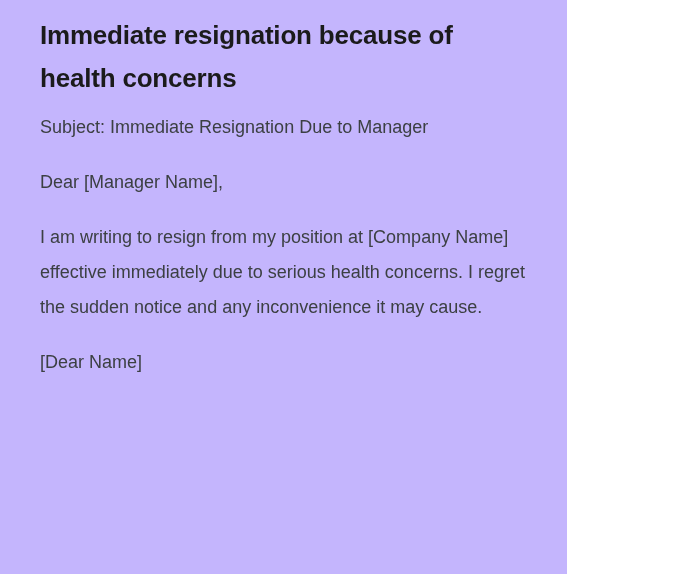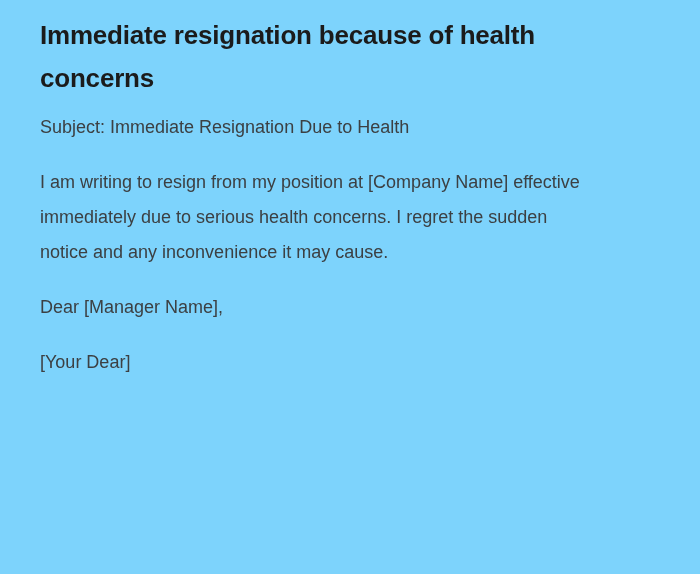--- a/index.html
+++ b/index.html
@@ -9,23 +9,23 @@
   }
   body {
     width: 700px;
     height: 574px;
     overflow: hidden;
     font-family: "Liberation Sans", "DejaVu Sans", sans-serif;
   }
   .doc {
     padding: 14px 40px 0 40px;
     box-sizing: border-box;
-    width: 700px;
+    width: 567px;
     height: 574px;
-    background: #7dd3fc;
+    background: #c4b5fd;
   }
   .doc h1 {
     margin: 0 0 10px 0;
     max-width: 560px;
     font-size: 26px;
     line-height: 43px;
     font-weight: 700;
     letter-spacing: -0.2px;
     color: #1b1b1b;
     font-family: "Liberation Sans", "DejaVu Sans", sans-serif;
@@ -39,22 +39,22 @@
     color: #3c4043;
     font-family: "Liberation Sans", "DejaVu Sans", sans-serif;
   }
 </style>
 </head>
 <body>
 
 <div class="doc">
   <h1>Immediate resignation because of health concerns</h1>
 
-  <p>Subject: Immediate Resignation Due to Health</p>
+  <p>Subject: Immediate Resignation Due to Manager</p>
+
+  <p>Dear [Manager Name],</p>
 
   <p>I am writing to resign from my position at [Company Name] effective immediately due to serious health concerns. I regret the sudden notice and any inconvenience it may cause.</p>
 
-  <p>Dear [Manager Name],</p>
 
 
-
-  <p>[Your Dear]</p>
+  <p>[Dear Name]</p>
 </div>
 
 </body></html>

